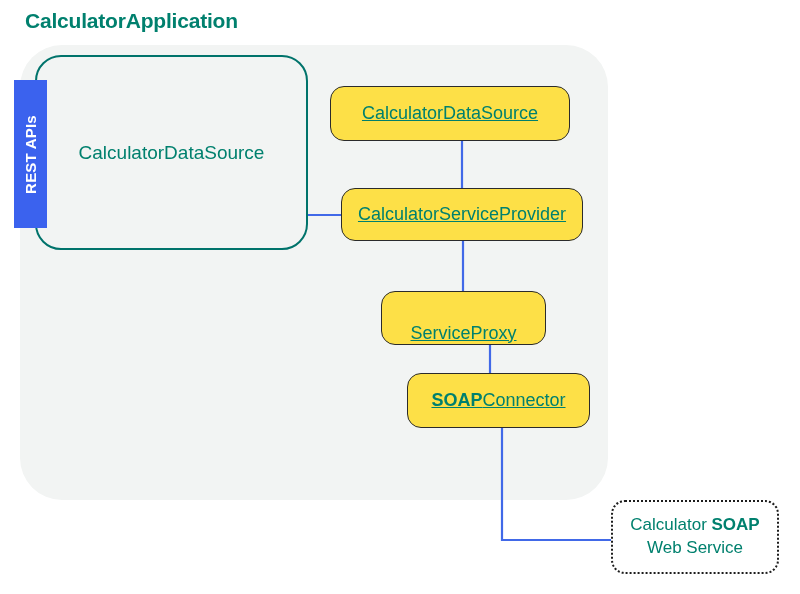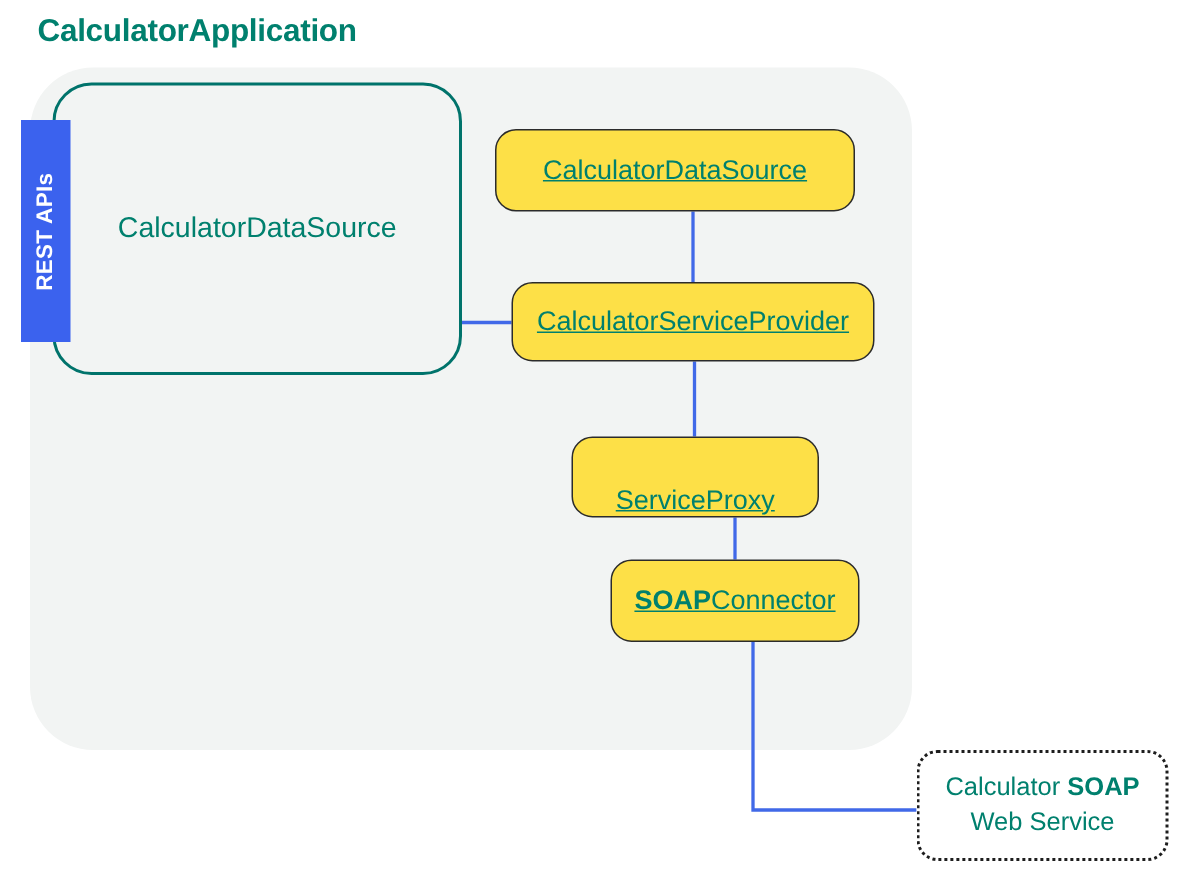--- a/index.html
+++ b/index.html
@@ -127,21 +127,21 @@
   #node-serviceproxy {
     left: 381px;
     top: 291px;
     width: 165px;
     height: 54px;
     align-items: flex-end;
   }
   #node-soapconnector {
     left: 407px;
     top: 373px;
-    width: 166px;
+    width: 183px;
     height: 55px;
   }
 
   
   #node-webservice {
     position: absolute;
     box-sizing: border-box;
     left: 611px;
     top: 500px;
     width: 168px;

